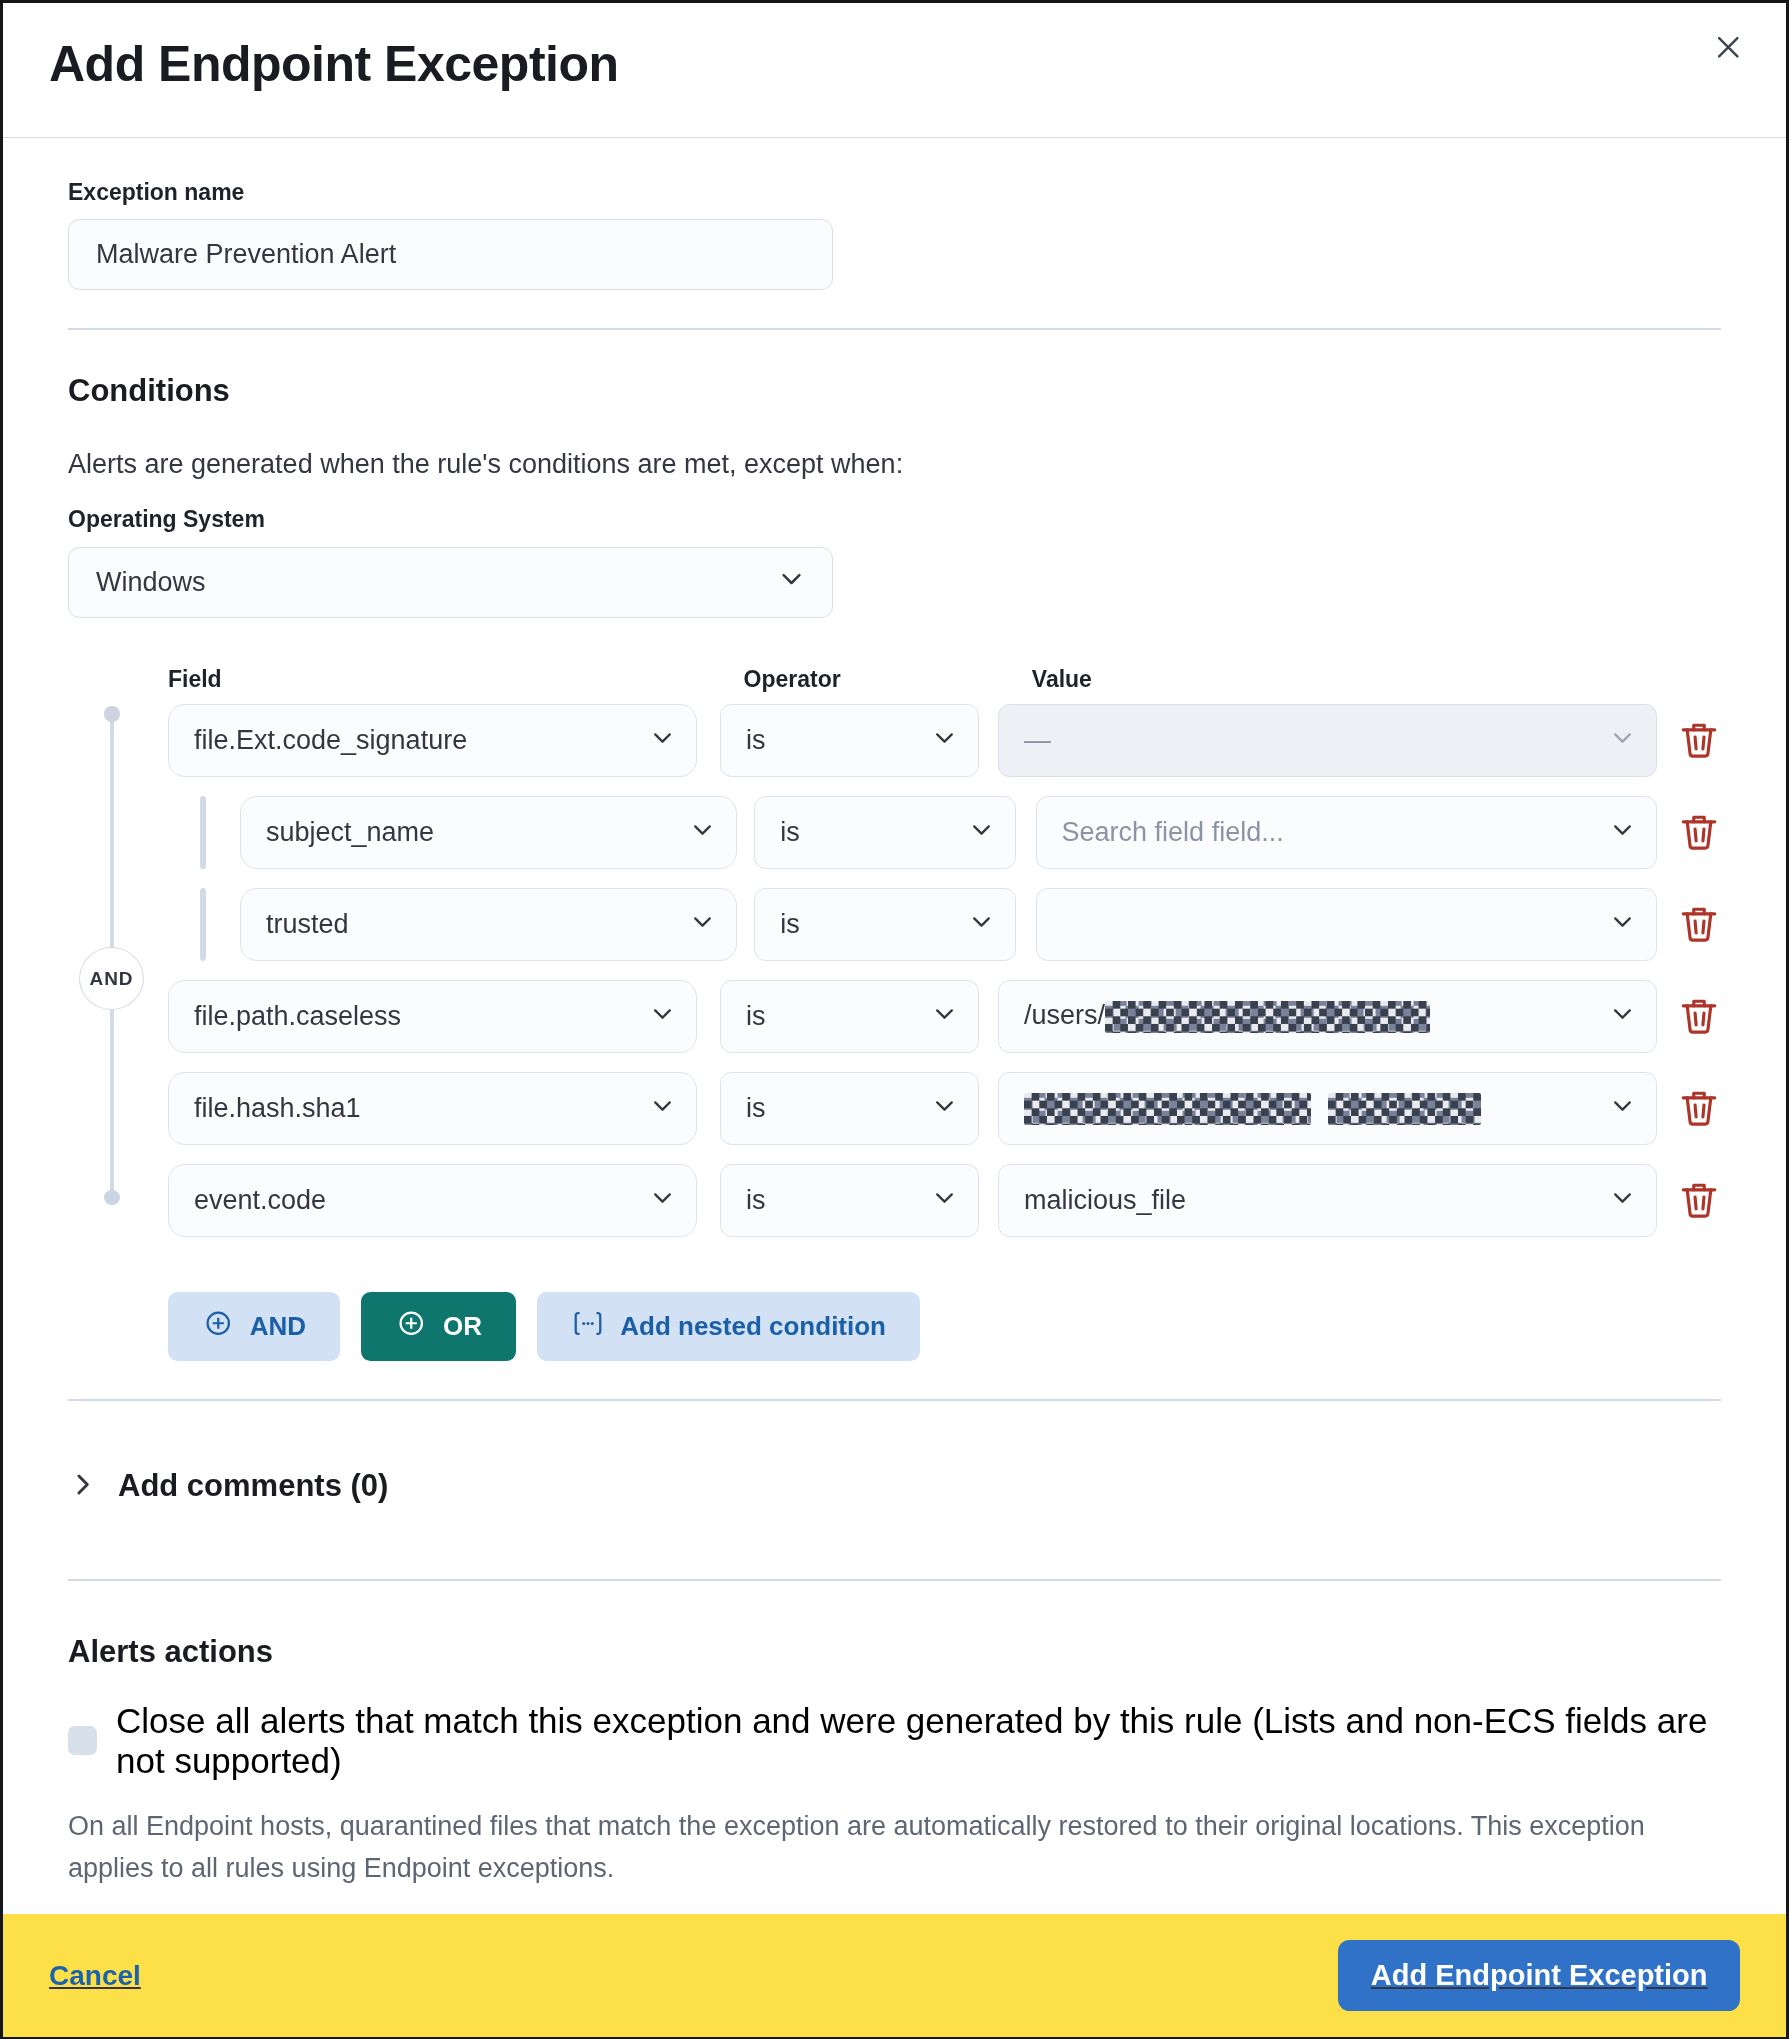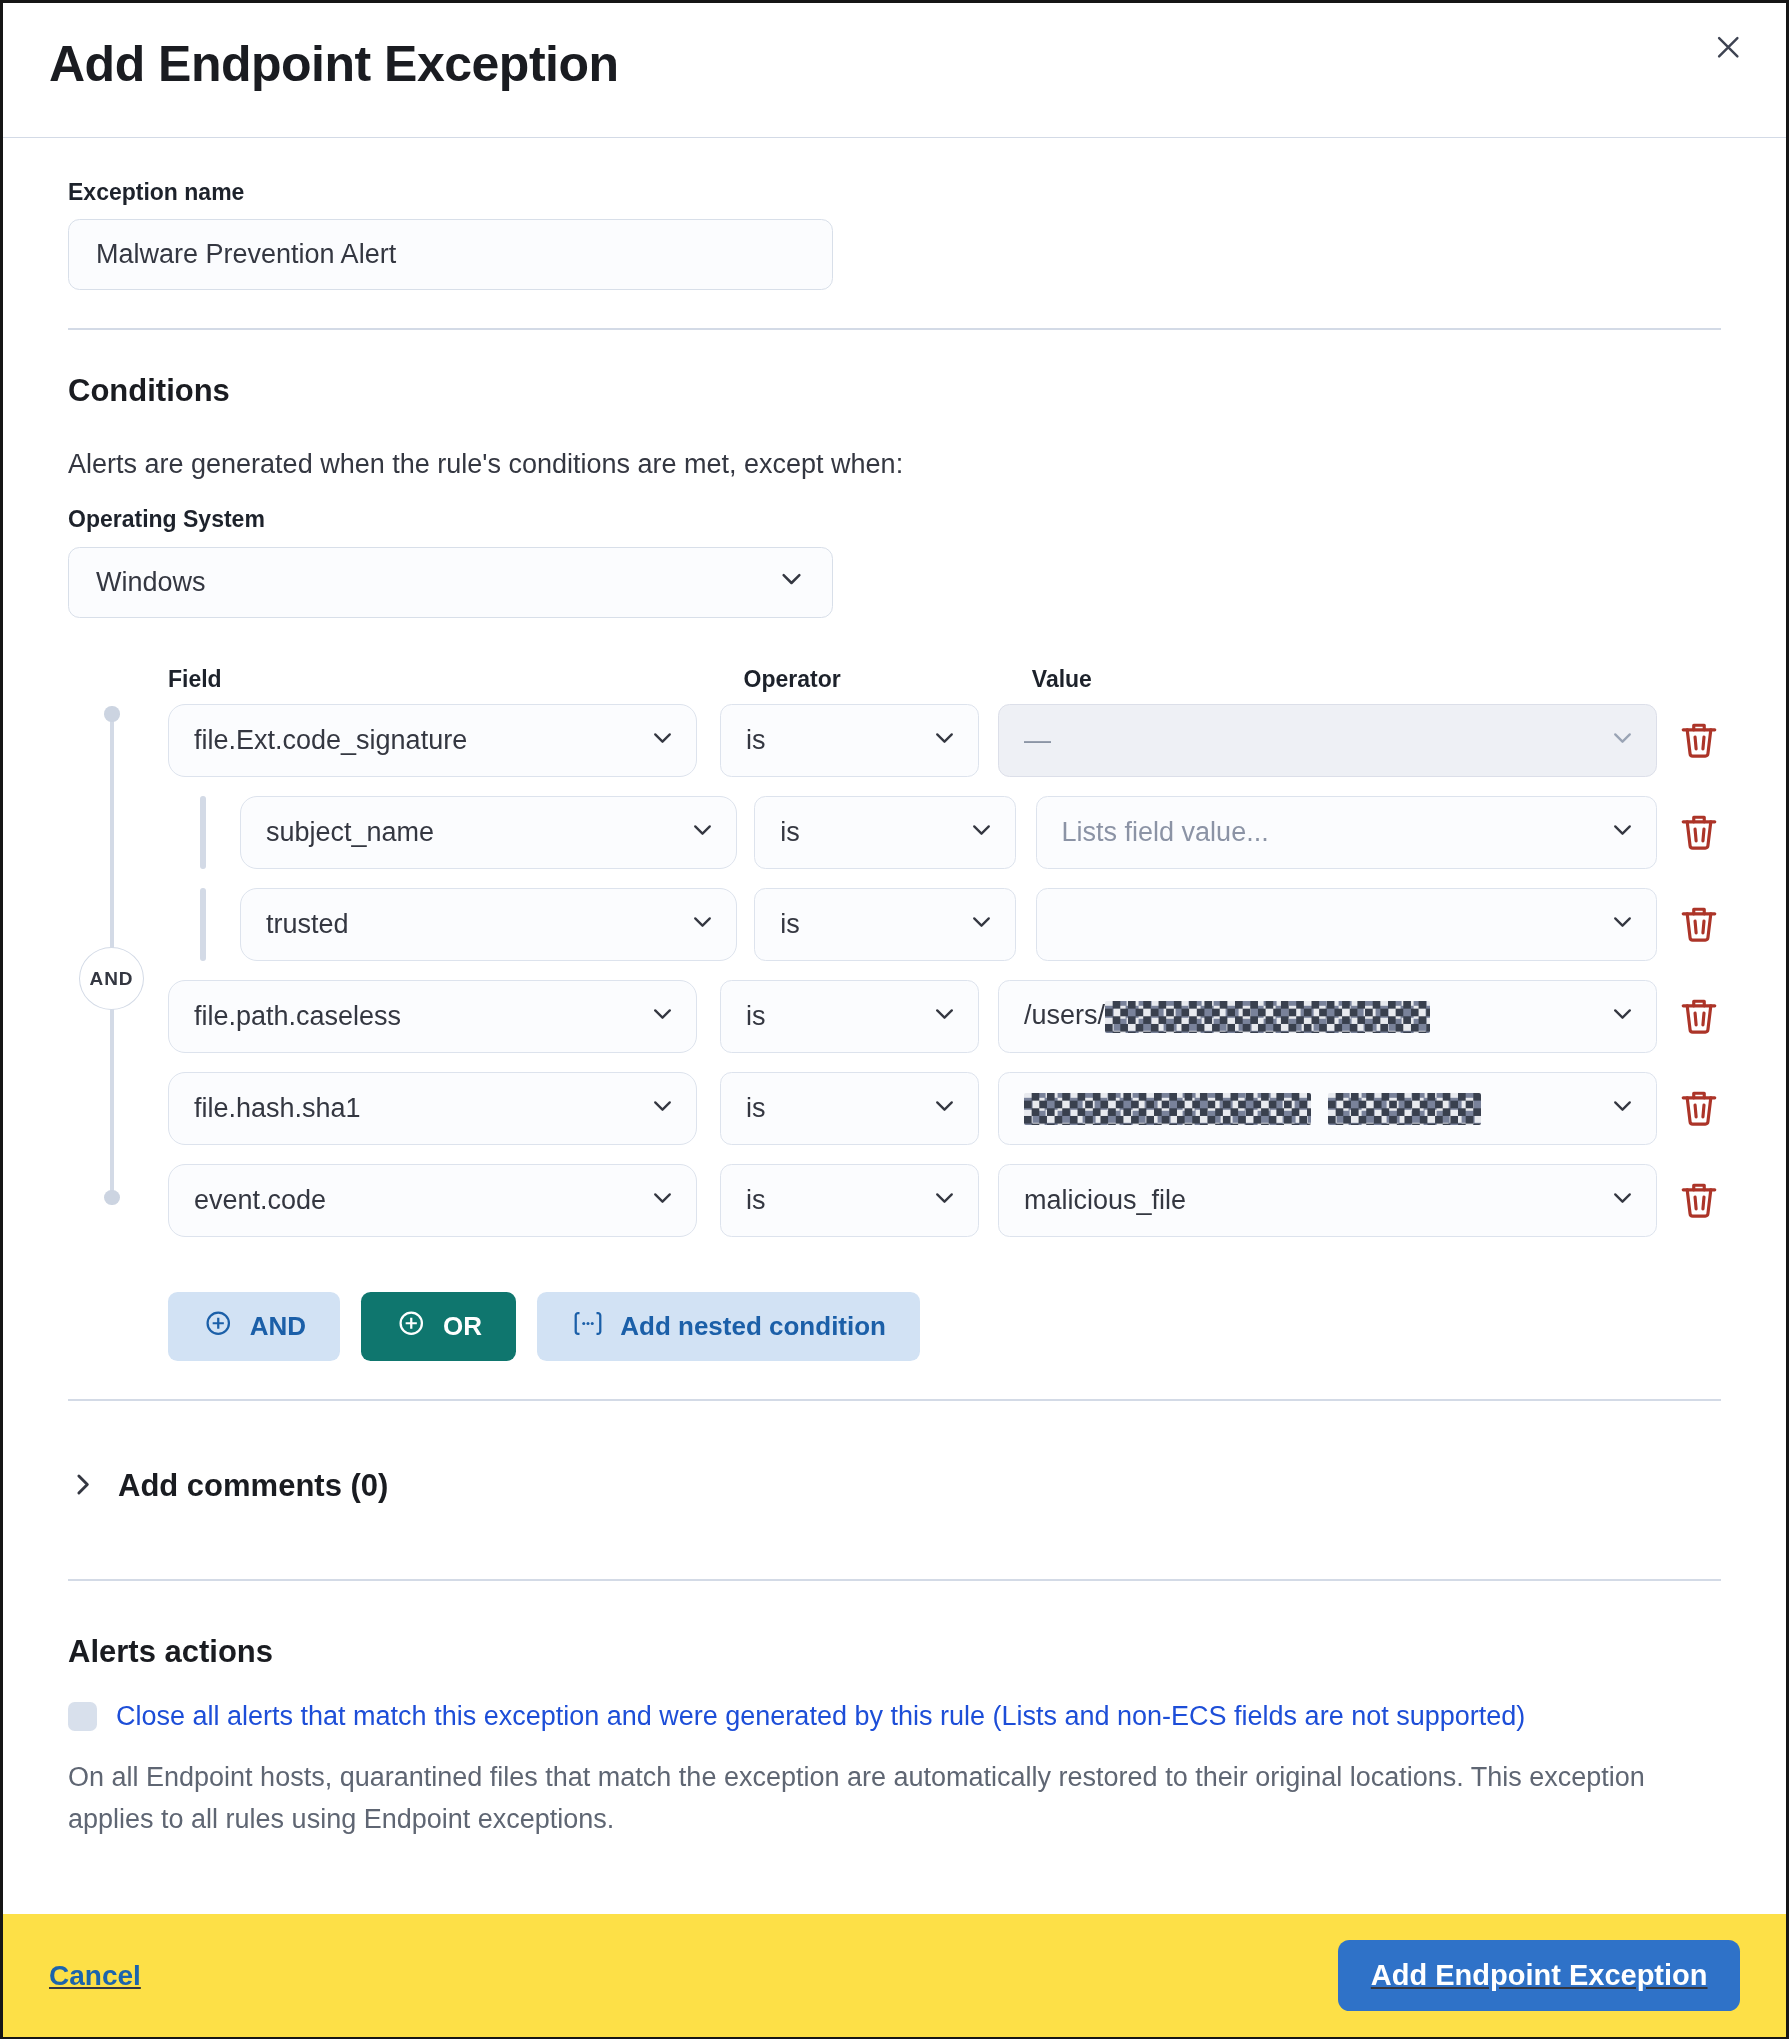--- a/index.html
+++ b/index.html
@@ -161,21 +161,21 @@
   }
   .comments-row svg { margin-right: 21px; }
   .comments-label { font-size: 31px; font-weight: 700; color:#1a1c21; }
 
   
   .checkbox-row { display:flex; align-items:center; margin-top: 29px; }
   .checkbox {
     width: 29px; height: 29px; flex:none;
     border-radius: 6.7px; background:#d8e0ec; margin-right: 19px;
   }
-  .checkbox-label { font-size: 27px; color:#1d4ed8; }
+  .checkbox-label { font-size: 35px; color:#000000; }
   .note-text { margin-top: 25px; max-width: 1682px; color:#5f6673; }
 
   
   .modal-footer {
     flex: none; height: 123px;
     background: #fde047;
     display: flex; align-items: center; justify-content: space-between;
     padding: 0 46px;
     text-decoration: underline;
   }
@@ -276,21 +276,21 @@
                   <polyline points="5,9 12,16 19,9"></polyline>
                 </svg></span>
           </div>
           <div class="cbox f-op">
             <span class="txt">is</span>
             <span><svg width="25" height="25" viewBox="0 0 24 24" fill="none" stroke="#343741" stroke-width="2.2" stroke-linecap="round" stroke-linejoin="round">
                   <polyline points="5,9 12,16 19,9"></polyline>
                 </svg></span>
           </div>
           <div class="cbox f-value">
-            <span class="txt placeholder">Lists field value...</span>
+            <span class="txt placeholder">Search field field...</span>
             <span><svg width="25" height="25" viewBox="0 0 24 24" fill="none" stroke="#343741" stroke-width="2.2" stroke-linecap="round" stroke-linejoin="round">
                   <polyline points="5,9 12,16 19,9"></polyline>
                 </svg></span>
           </div>
           <button class="trash-btn">
             <span><svg width="42" height="42" viewBox="0 0 32 32" fill="none" stroke="#ac3428" stroke-width="2.4" stroke-linecap="round" stroke-linejoin="round">
                   <path d="M4 9h24"></path>
                   <path d="M12 9V5.5h8V9"></path>
                   <path d="M7 9l2.2 18.2c.1 1 1 1.8 2 1.8h9.6c1 0 1.9-.8 2-1.8L25 9"></path>
                   <path d="M13 14.5l.8 9M19.8 14.5L19 23.5"></path>

